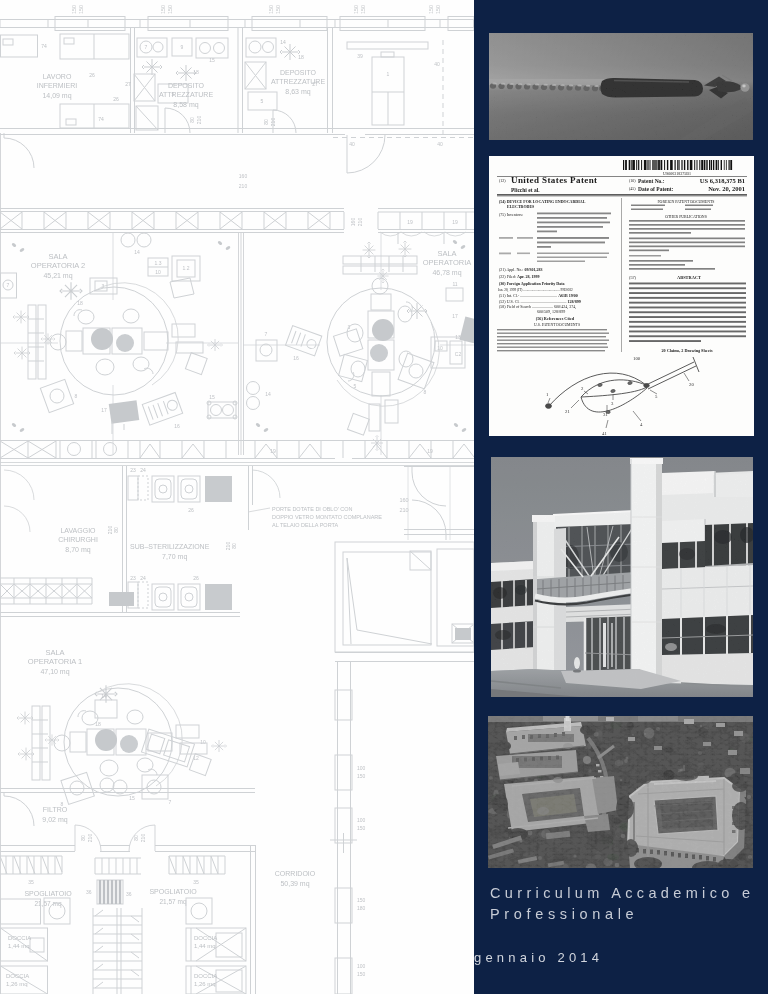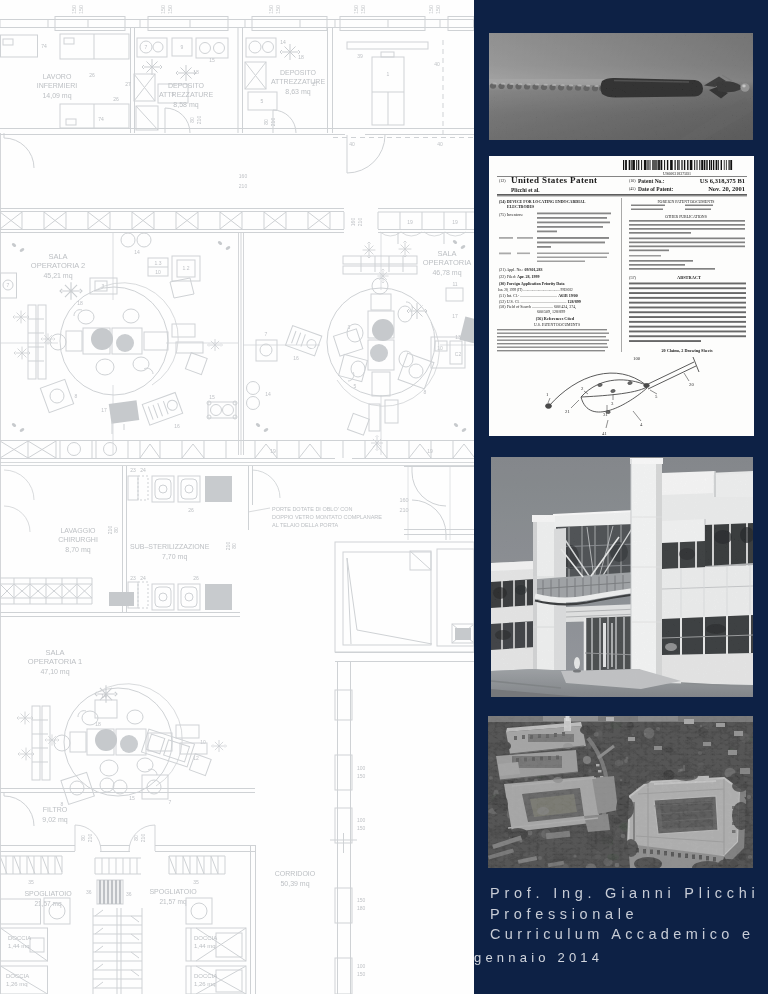--- a/index.html
+++ b/index.html
@@ -1240,19 +1240,18 @@
 <path d="M150 72l84 -5" stroke="#b5b5b5" stroke-width="0.8" opacity="0.6"></path>
 <ellipse cx="70" cy="64" rx="5" ry="3" fill="#868686" opacity="0.7"></ellipse>
 <ellipse cx="55" cy="95" rx="6" ry="4" fill="#7e7e7e" opacity="0.6"></ellipse>
 <ellipse cx="80" cy="30" rx="5" ry="3" fill="#8e8e8e" opacity="0.6"></ellipse>
 </g>
 <rect width="265" height="152" fill="#888" filter="url(#grain2)" opacity="0.2"></rect>
 <rect width="265" height="152" fill="#888" filter="url(#grain)" opacity="0.1"></rect>
 </svg>
 
 <div class="abs" style="left:490px;top:883px;width:276px;color:#c7ccd6;font-size:14.5px;line-height:20.7px;white-space:nowrap;">
-<div style="letter-spacing:4.75px;">Prof. Ing. Gianni Plicchi</div>
+<div style="letter-spacing:4.35px;">Curriculum Accademico e</div>
 <div style="letter-spacing:4.65px;">Professionale</div>
-<div style="letter-spacing:4.35px;">Curriculum Accademico e</div>
 </div>
 
 <div class="abs" style="left:474px;top:950px;width:286px;color:#d2d6de;font-size:13px;letter-spacing:4.2px;text-align:left;">gennaio 2014</div>
 </div>
 
 </body></html>

